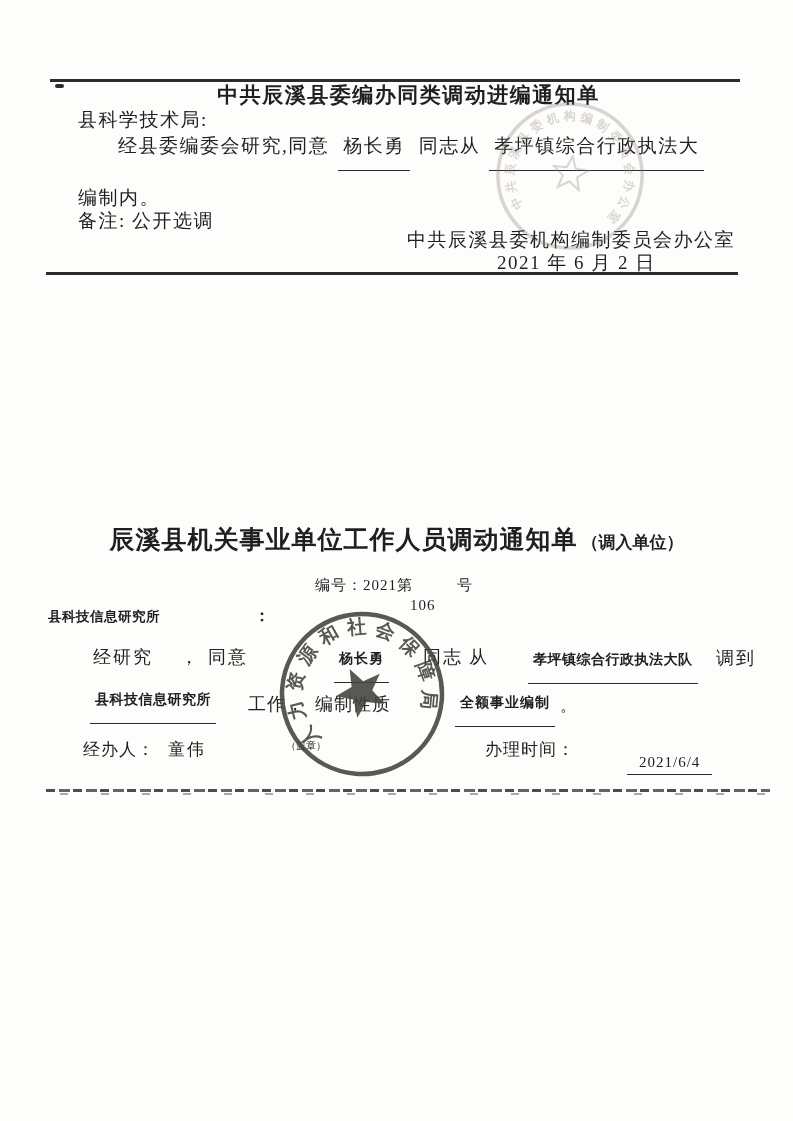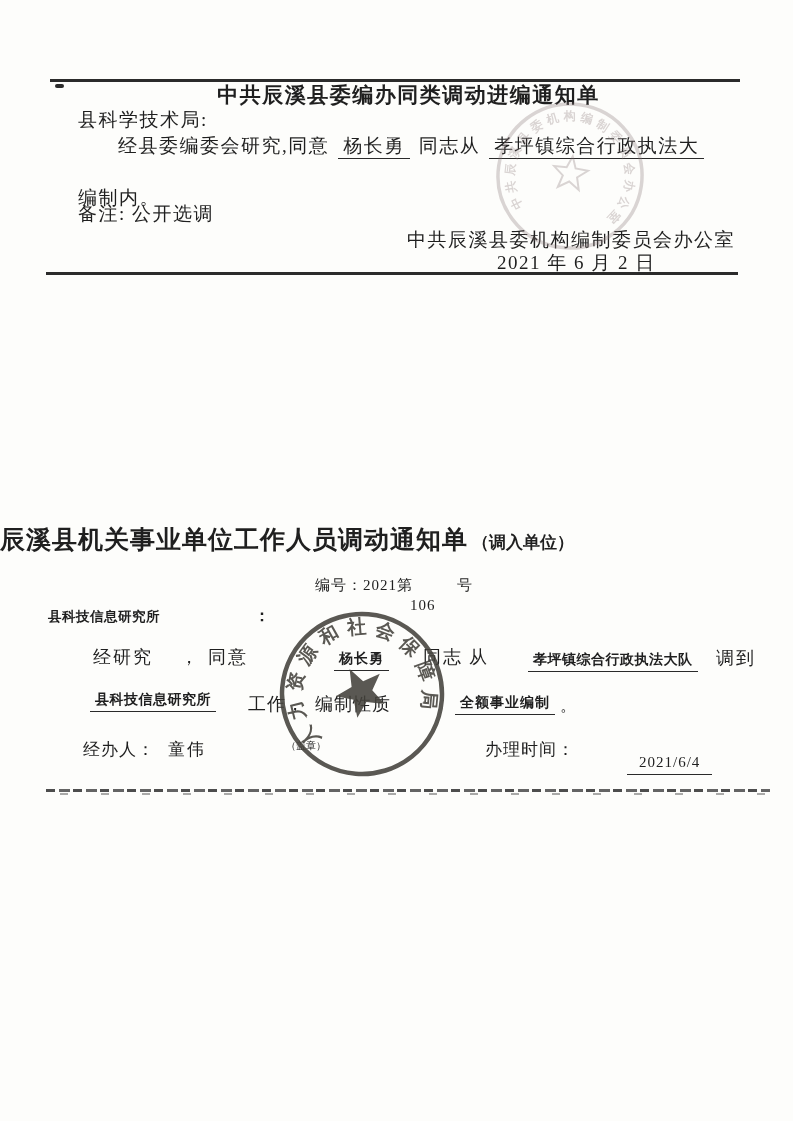--- a/index.html
+++ b/index.html
@@ -3,21 +3,21 @@
 <meta charset="utf-8">
 <style>
   * { margin:0; padding:0; box-sizing:border-box; }
   html,body { background:#e8e8e8; }
   .page {
     position:relative; width:793px; height:1121px; margin:0 auto;
     background:#fdfdfb; color:#1f1f1f; overflow:hidden;
     font-family:"Liberation Serif","DejaVu Serif",serif;
   }
   .t { position:absolute; white-space:nowrap; line-height:1.25; }
-  .u { border-bottom:1.6px solid #2a2a2a; padding:0 5px 2px; }
+  .u { border-bottom:1.6px solid #2a2a2a; padding:0 5px 14px; }
   .rule { position:absolute; background:#2b2b2b; }
   .hei { font-family:"Liberation Sans","DejaVu Sans",sans-serif; font-weight:bold; }
   .s1body { font-size:19px; letter-spacing:1.5px; }
   .gap { display:inline-block; width:9px; }
   .seal { position:absolute; pointer-events:none; }
   .seal text { font-family:"Liberation Sans","DejaVu Sans",sans-serif; font-weight:bold; }
   .seal-faint { opacity:0.30; transform:rotate(8deg); }
   .seal-dark  { opacity:0.88; transform:rotate(-17deg); }
   .rough1 { position:absolute; left:46px; top:789px; width:724px; height:3px; opacity:.85; filter:blur(.3px);
     background:repeating-linear-gradient(90deg,#2f2f2f 0 9px,rgba(0,0,0,0) 9px 13px,#4a4a4a 13px 24px,rgba(0,0,0,0) 24px 27px); }
@@ -36,21 +36,21 @@
 
   <div class="t s1body" style="left:78px;top:108px;">县科学技术局:</div>
 
   <div class="t s1body" style="left:118px;top:134px;">
     <span>经县委编委会研究,同意</span><span class="gap"></span><span class="u">杨长勇</span><span class="gap"></span><span>同志从</span><span class="gap"></span><span class="u">孝坪镇综合行政执法大</span>
   </div>
 
 
   <div class="t s1body" style="left:78px;top:186px;">编制内。</div>
 
-  <div class="t s1body" style="left:78px;top:202px;">备注: 公开选调</div>
+  <div class="t s1body" style="left:78px;top:209px;">备注: 公开选调</div>
 
   <div class="t s1body" style="right:58px;top:228px;">中共辰溪县委机构编制委员会办公室</div>
 
   <div class="t s1body" style="left:497px;top:251px;">2021 年 6 月 2 日</div>
 
   <div class="rule" style="left:46px;top:272px;width:692px;height:2.8px;"></div>
 
   <svg class="seal seal-faint" style="left:485px;top:91px;" width="170" height="170" viewBox="0 0 170 170">
     <circle cx="85" cy="85" r="72" fill="none" stroke="#8a7878" stroke-width="3.5"></circle>
     <g transform="translate(85,83)">
@@ -69,21 +69,21 @@
         <text x="108.66662265747917" y="34.246763925947604" transform="rotate(25 108.66662265747917 34.246763925947604)" font-size="12" text-anchor="middle">制</text>
         <text x="122.22856847438054" y="43.16659601050424" transform="rotate(41.666666666666686 122.22856847438054 43.16659601050424)" font-size="12" text-anchor="middle">委</text>
         <text x="132.662533656472" y="55.60131150126463" transform="rotate(58.33333333333334 132.662533656472 55.60131150126463)" font-size="12" text-anchor="middle">员</text>
         <text x="139.0918462721878" y="70.50613347425883" transform="rotate(75 139.0918462721878 70.50613347425883)" font-size="12" text-anchor="middle">会</text>
         <text x="140.97630920460324" y="86.62874424961426" transform="rotate(91.66666666666669 140.97630920460324 86.62874424961426)" font-size="12" text-anchor="middle">办</text>
         <text x="138.1575880400899" y="102.61450634449037" transform="rotate(108.33333333333334 138.1575880400899 102.61450634449037)" font-size="12" text-anchor="middle">公</text>
         <text x="130.87251448018353" y="117.1202804356586" transform="rotate(125.00000000000003 130.87251448018353 117.1202804356586)" font-size="12" text-anchor="middle">室</text>
       </g>
   </svg>
 
-  <div class="t" style="left:0;top:524px;width:793px;text-align:left;">
+  <div class="t" style="left:0;top:524px;width:793px;text-align:center;">
     <span class="hei" style="font-size:25px;letter-spacing:1px;">辰溪县机关事业单位工作人员调动通知单</span>
     <span style="font-size:17px;font-weight:600;">（调入单位）</span>
   </div>
 
   <div class="t" style="left:315px;top:576px;font-size:15px;letter-spacing:1px;">编号：2021第</div>
   <div class="t" style="left:410px;top:576px;font-size:15px;letter-spacing:1px;margin-top:20px;">106</div>
   <div class="t" style="left:457px;top:576px;font-size:15px;">号</div>
 
   <div class="t" style="left:48px;top:609px;font-size:13.5px;font-weight:600;letter-spacing:.5px;">县科技信息研究所</div>
   <div class="t" style="left:254px;top:606px;font-size:16px;font-weight:bold;">：</div>

